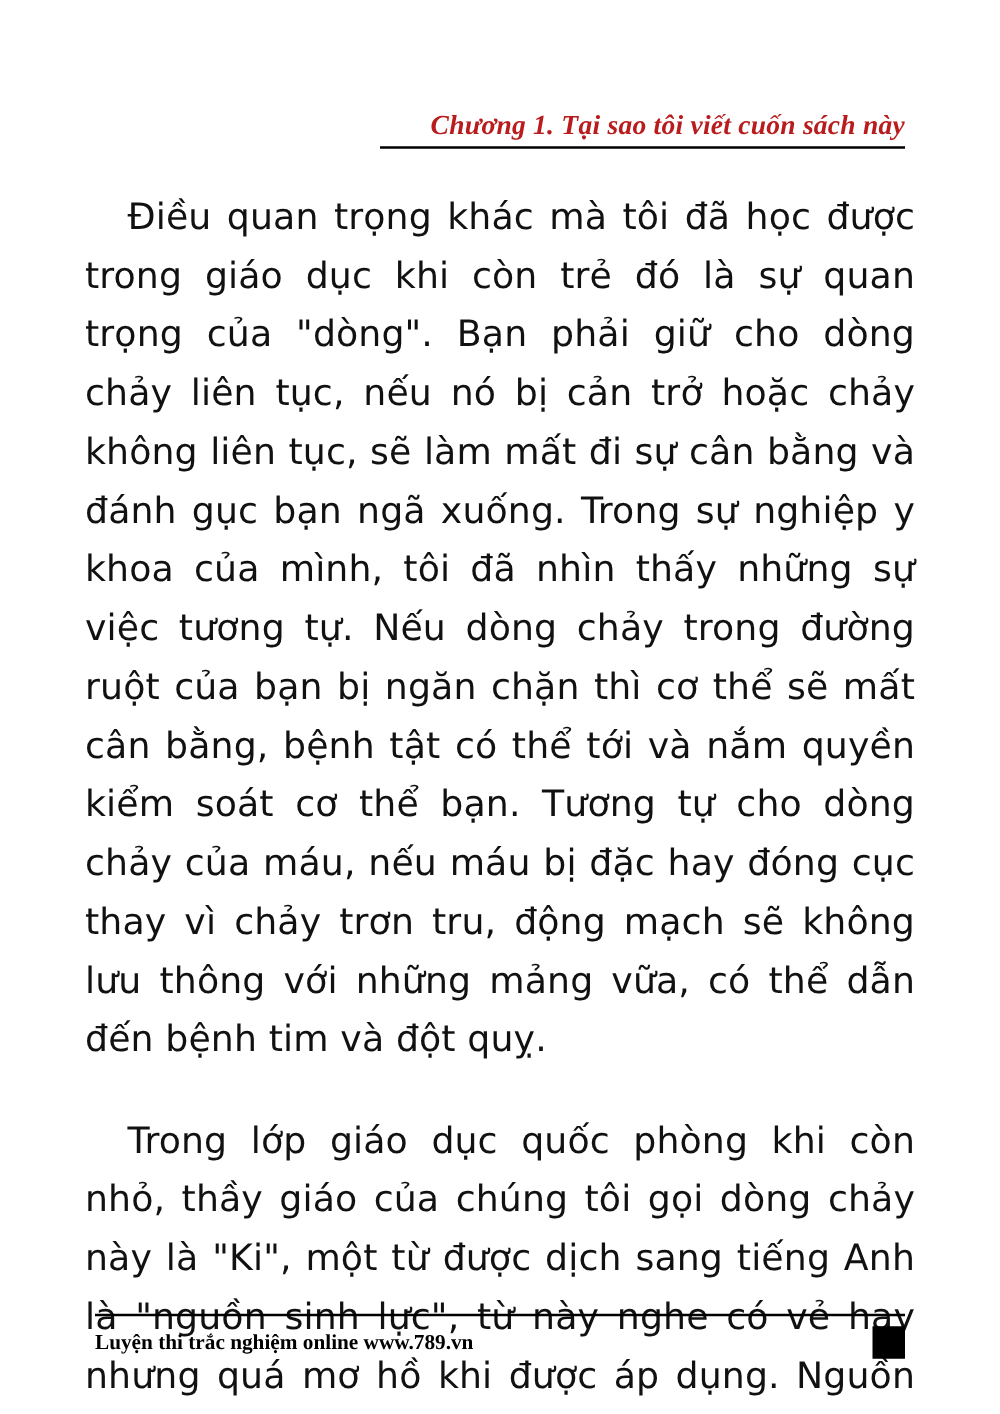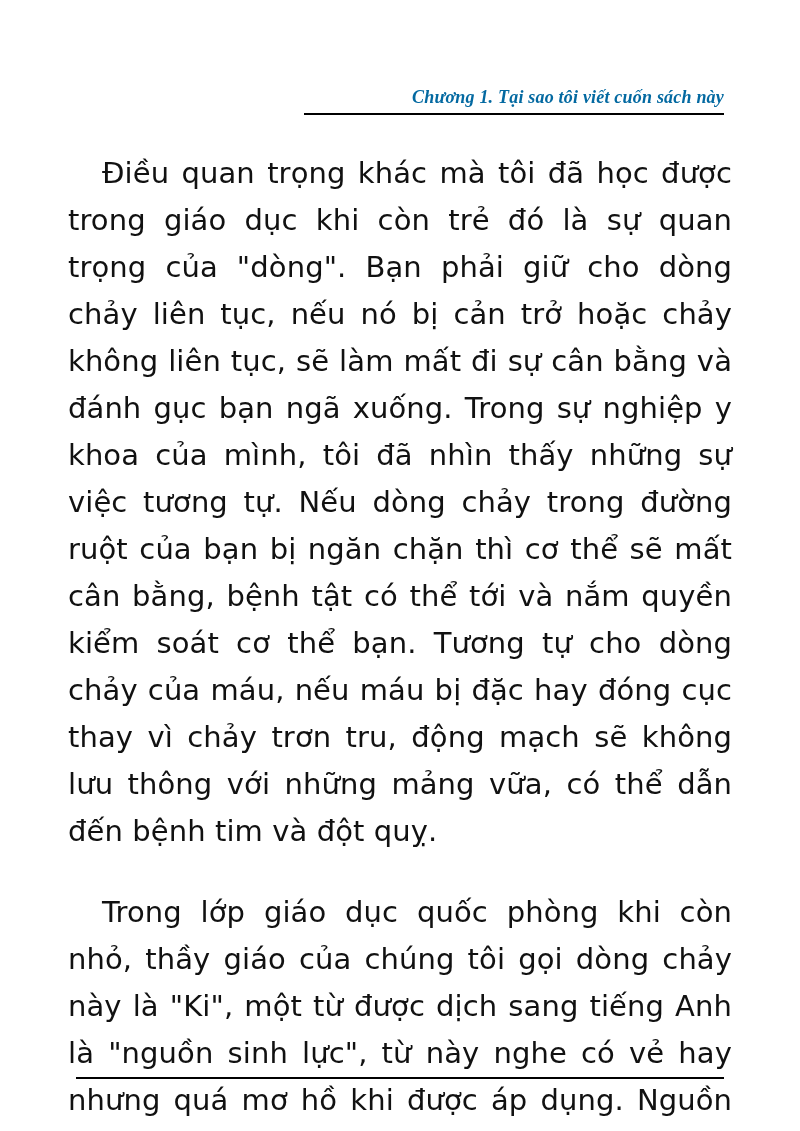--- a/index.html
+++ b/index.html
@@ -28,24 +28,24 @@
     position: absolute;
     top: 88px;
     right: 76px;
     width: 420px;
     text-align: right;
   }
   .header-text {
     font-family: "Liberation Serif", serif;
     font-style: italic;
     font-weight: bold;
-    font-size: 18px;
+    font-size: 22px;
     letter-spacing: 0.2px;
     line-height: 1.1;
-    color: #0369a1;
+    color: #b91c1c;
     white-space: nowrap;
   }
   .header-rule {
     margin-top: 5px;
     height: 2px;
     background: #000;
     width: 100%;
   }
 
   
@@ -117,15 +117,19 @@
     <div class="header-rule"></div>
   </div>
 
   <div class="content">
     <p class="para p1"><span class="indent"></span><span>Điều quan trọng khác mà tôi đã học được trong giáo dục khi còn trẻ đó là sự quan trọng của "dòng". Bạn phải giữ cho dòng chảy liên tục, nếu nó bị cản trở hoặc chảy không liên tục, sẽ làm mất đi sự cân bằng và đánh gục bạn ngã xuống. Trong sự nghiệp y khoa của mình, tôi đã nhìn thấy những sự việc tương tự. Nếu dòng chảy trong đường ruột của bạn bị ngăn chặn thì cơ thể sẽ mất cân bằng, bệnh tật có thể tới và nắm quyền kiểm soát cơ thể bạn. Tương tự cho dòng chảy của máu, nếu máu bị đặc hay đóng cục thay vì chảy trơn tru, động mạch sẽ không lưu thông với những mảng vữa, có thể dẫn đến bệnh tim và đột quỵ.</span></p>
     <p class="para p2"><span class="indent"></span><span>Trong lớp giáo dục quốc phòng khi còn nhỏ, thầy giáo của chúng tôi gọi dòng chảy này là "Ki", một từ được dịch sang tiếng Anh là "nguồn sinh lực", từ này nghe có vẻ hay nhưng quá mơ hồ khi được áp dụng. Nguồn sinh lực làm cho mọi thứ có sức sống đúng không? Đúng.</span></p>
   </div>
 
   <div class="footer">
     <div class="footer-rule"></div>
+    <div class="footer-row">
+      <div class="footer-text">Luyện thi trắc nghiệm online www.789.vn</div>
+      <div class="footer-mark"></div>
+    </div>
   </div>
 
 </div>
 
 </body></html>

